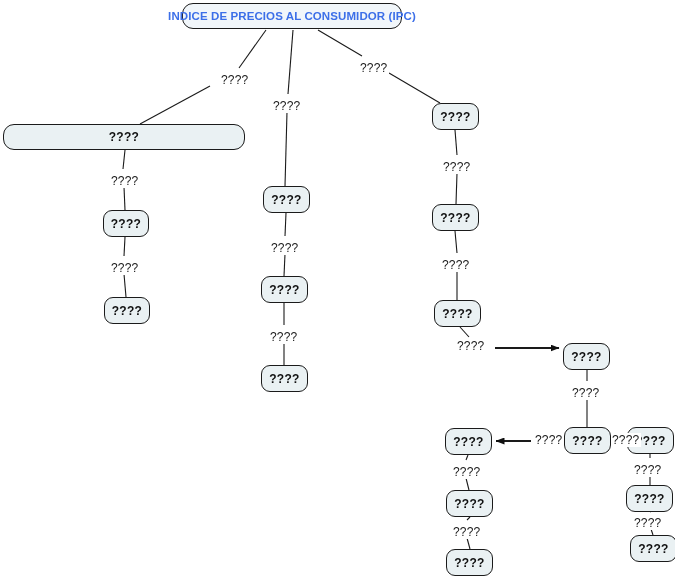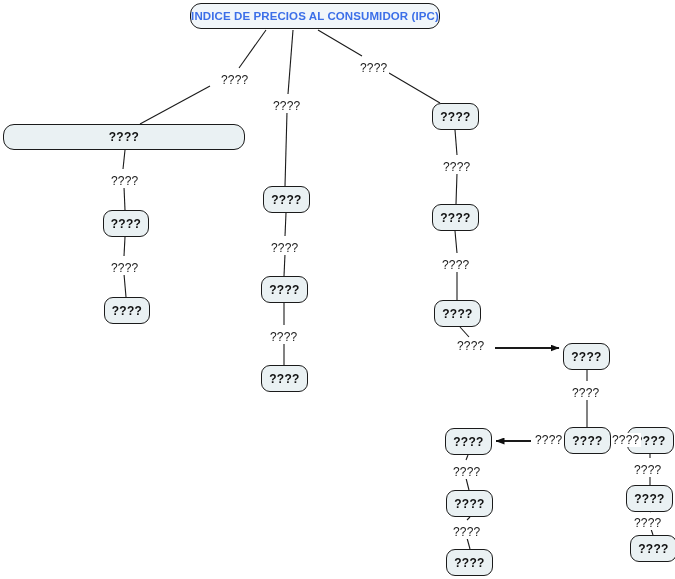--- a/index.html
+++ b/index.html
@@ -103,21 +103,21 @@
         <path d="M 470 517 L 467 520" fill="none" stroke="#1a1a1a" stroke-width="1.1"></path>
         <path d="M 467 538 L 470 549" fill="none" stroke="#1a1a1a" stroke-width="1.1"></path>
         <path d="M 650 454 L 650 458" fill="none" stroke="#1a1a1a" stroke-width="1.1"></path>
         <path d="M 650 476 L 650 485" fill="none" stroke="#1a1a1a" stroke-width="1.1"></path>
         <path d="M 650 512 L 651 511" fill="none" stroke="#1a1a1a" stroke-width="1.1"></path>
         <path d="M 651 529 L 653 535" fill="none" stroke="#1a1a1a" stroke-width="1.1"></path>
       </g>
   </svg>
 
   <div id="nodes-layer">
-      <div class="node root" style="left: 190px; top: 3px; width: 250px; height: 26px;">INDICE DE PRECIOS AL CONSUMIDOR (IPC)</div>
+      <div class="node root" style="left: 182px; top: 3px; width: 220px; height: 26px;">INDICE DE PRECIOS AL CONSUMIDOR (IPC)</div>
       <div class="node wide" style="left: 3px; top: 124px; width: 242px; height: 26px;">????</div>
       <div class="node" style="left: 103px; top: 210px; width: 46px; height: 27px;">????</div>
       <div class="node" style="left: 104px; top: 297px; width: 46px; height: 27px;">????</div>
       <div class="node" style="left: 263px; top: 186px; width: 47px; height: 27px;">????</div>
       <div class="node" style="left: 261px; top: 276px; width: 47px; height: 27px;">????</div>
       <div class="node" style="left: 261px; top: 365px; width: 47px; height: 27px;">????</div>
       <div class="node" style="left: 432px; top: 103px; width: 47px; height: 27px;">????</div>
       <div class="node" style="left: 432px; top: 204px; width: 47px; height: 27px;">????</div>
       <div class="node" style="left: 434px; top: 300px; width: 47px; height: 27px;">????</div>
       <div class="node" style="left: 563px; top: 343px; width: 47px; height: 27px;">????</div>

